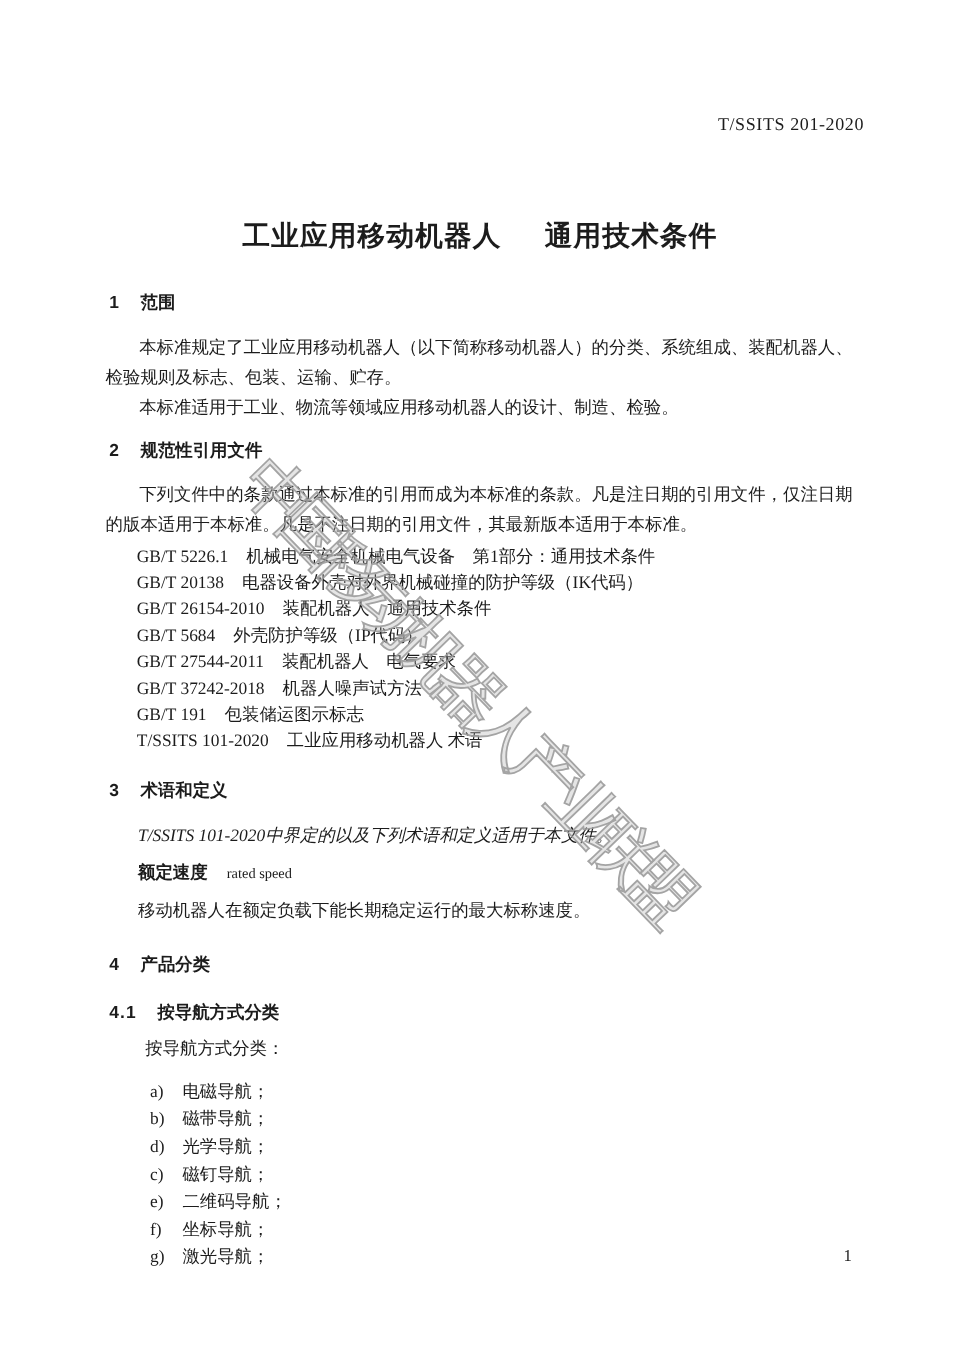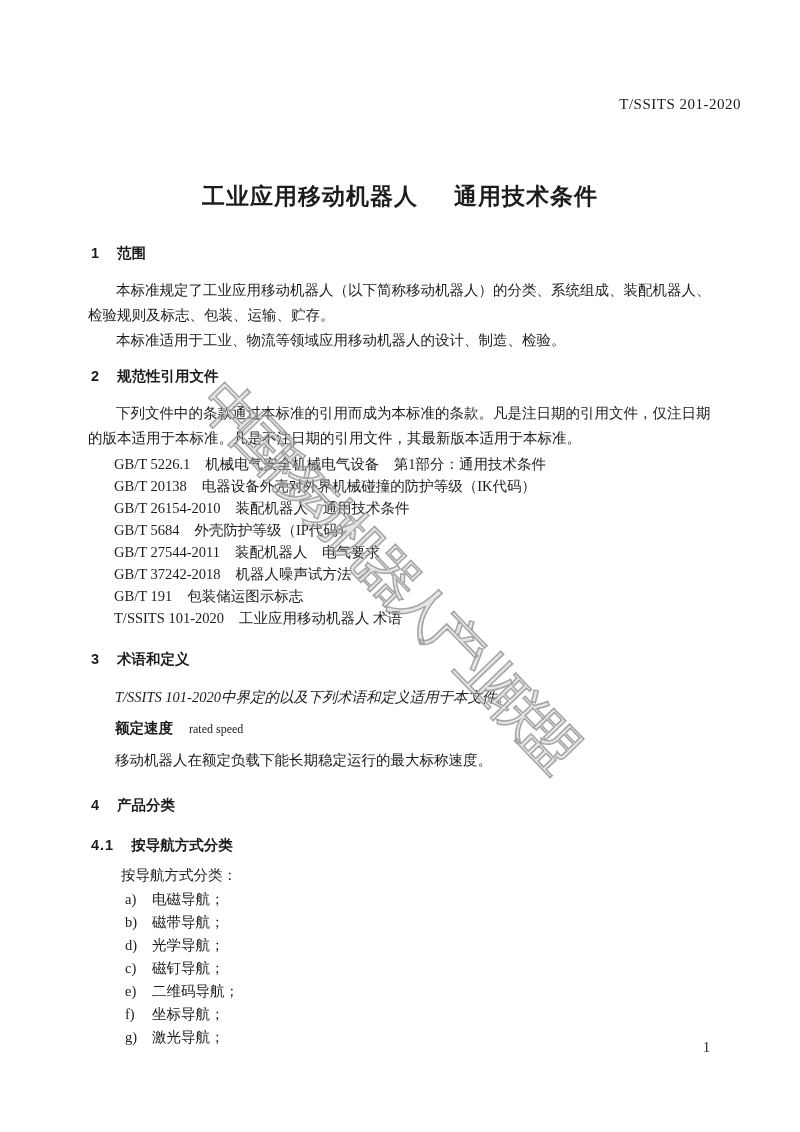--- a/index.html
+++ b/index.html
@@ -5,21 +5,21 @@
   html,body{margin:0;padding:0;background:#ffffff;}
   .page{
     position:relative;
     width:800px;height:1132px;
     background:#ffffff;
     overflow:hidden;
     color:#1c1c1c;
     font-family:"Liberation Serif","DejaVu Serif",serif;
   }
   .doc-number{
-    position:absolute;top:96px;right:59px;
+    position:absolute;top:96px;right:80px;
     font-size:15px;letter-spacing:.5px;
     font-family:"Liberation Serif","DejaVu Serif",serif;
   }
   .doc-title{
     position:absolute;top:181px;left:0;width:800px;
     text-align:center;
     font-family:"Liberation Sans","DejaVu Sans",sans-serif;
     font-weight:700;font-size:23px;letter-spacing:1px;
     margin:0;
   }
@@ -73,21 +73,21 @@
   .mt-s2h{margin-top:13px;}
   .mt-s2p{margin-top:15px;}
   .mt-refs{margin-top:2px;}
   .mt-s3h{margin-top:20px;}
   .mt-s3p{margin-top:17px;font-style:italic;}
   .mt-term{margin-top:9px;}
   .mt-def{margin-top:9px;}
   .mt-s4h{margin-top:24px;}
   .mt-s41h{margin-top:20px;}
   .mt-s41p{margin-top:9px;}
-  .mt-nav{margin-top:2px;}
+  .mt-nav{margin-top:14px;}
 </style>
 </head>
 <body>
 
 <div class="page">
 
   <div class="doc-number">T/SSITS 201-2020</div>
 
   <h1 class="doc-title"><span>工业应用移动机器人</span><span class="title-sub">通用技术条件</span></h1>
 

